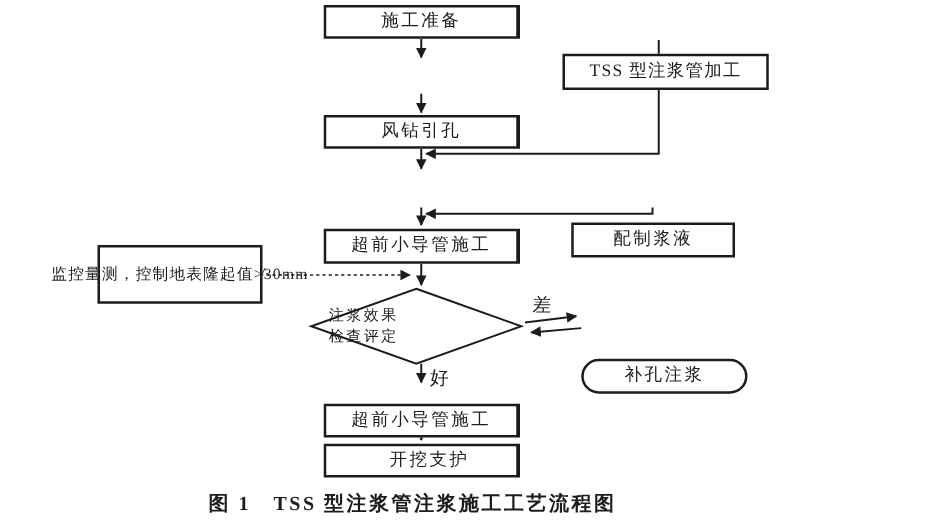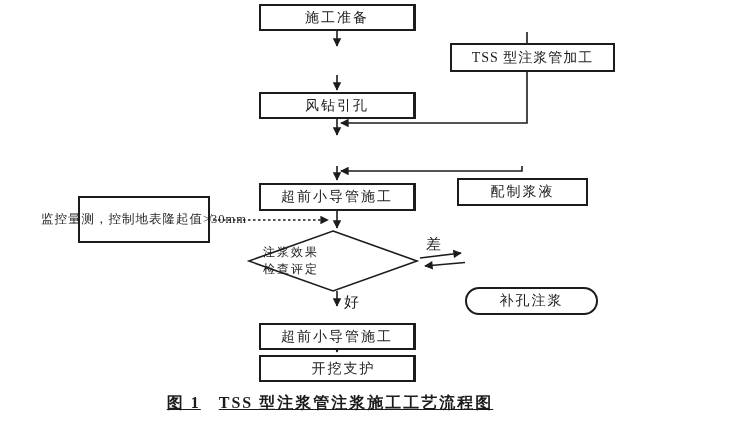--- a/index.html
+++ b/index.html
@@ -28,21 +28,21 @@
     position:absolute;z-index:3;text-align:left;
     font-size:12px;line-height:16.5px;letter-spacing:2px;
   }
   .edge-label{
     position:absolute;z-index:3;font-size:15px;letter-spacing:0;
     background:transparent;
   }
   .caption{
     position:absolute;z-index:2;left:60px;top:393px;width:540px;
     display:flex;justify-content:center;align-items:center;gap:18px;
-    font-weight:bold;font-size:16px;letter-spacing:2px;text-decoration:underline;
+    font-weight:bold;font-size:16px;letter-spacing:2px;
   }
 </style>
 </head>
 <body>
 
 <div id="stage">
 
   <svg id="connectors" width="750" height="422" viewBox="0 0 750 422">
     <defs>
       <marker id="ah" viewBox="0 0 10 10" refX="9" refY="5" markerWidth="9" markerHeight="8.5" orient="auto" markerUnits="userSpaceOnUse">

